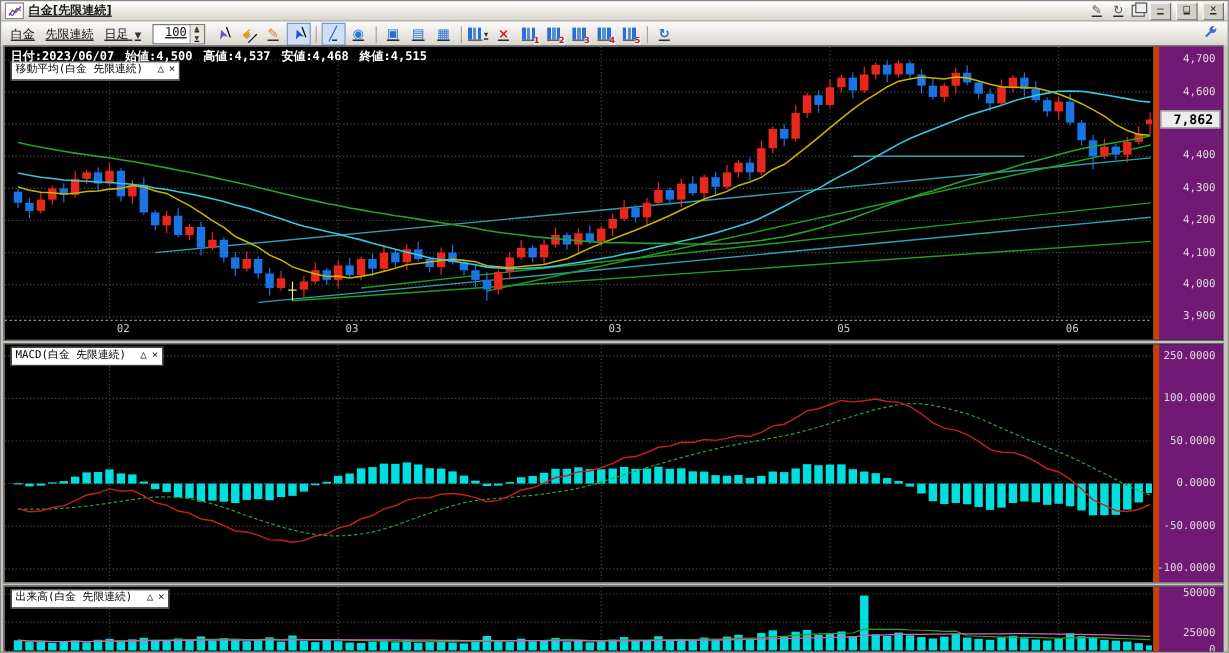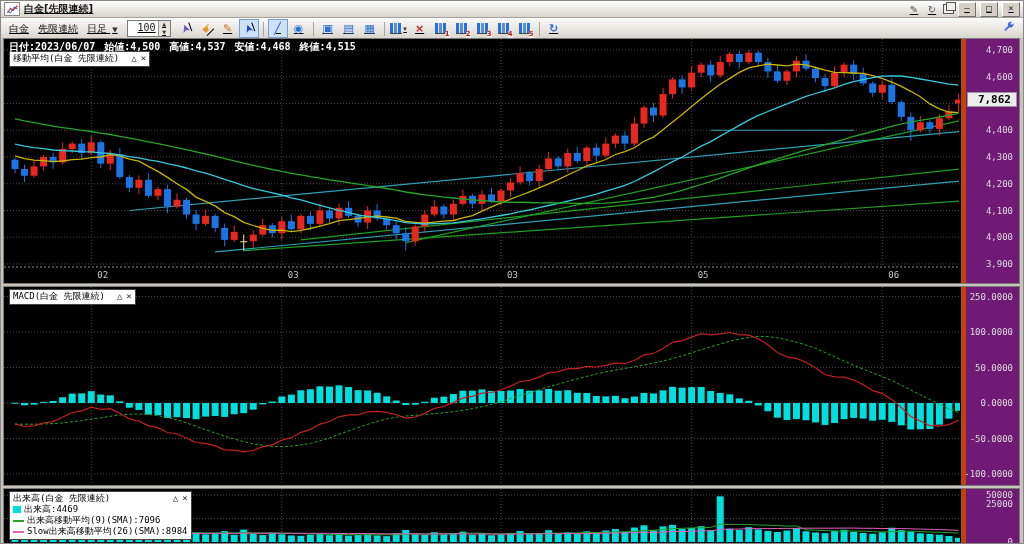--- a/index.html
+++ b/index.html
@@ -556,34 +556,20 @@
         </div>
     </div>
 
     <div class="panel" id="vol-panel">
       <div class="legend" style="top:2px;left:5px;">
         <div class="hdr">
           <span class="t">出来高(白金 先限連続)</span>
           <span class="ctl">△</span>
           <span class="ctl">×</span>
         </div>
-        <div id="vol-legend-rows">
-            <div class="legend-row">
-              <span class="sw sw-block" style="background: rgb(0, 222, 222);"></span>
-              <span>出来高:4469</span>
-            </div>
-            <div class="legend-row">
-              <span class="sw sw-line" style="background: rgb(40, 164, 40);"></span>
-              <span>出来高移動平均(9)(SMA):7096</span>
-            </div>
-            <div class="legend-row">
-              <span class="sw sw-line" style="background: rgb(224, 96, 192);"></span>
-              <span>Slow出来高移動平均(26)(SMA):8984</span>
-            </div>
-          </div>
       </div>
       <svg class="plot" id="vol-svg" width="956" height="94">
           <line x1="0" y1="6" x2="956" y2="6" stroke="#4a4a4a" stroke-dasharray="1,2"></line>
           <line x1="0" y1="29.5" x2="956" y2="29.5" stroke="#4a4a4a" stroke-dasharray="1,2"></line>
           <line x1="0" y1="53" x2="956" y2="53" stroke="#4a4a4a" stroke-dasharray="1,2"></line>
           <line x1="87.24" y1="0" x2="87.24" y2="94" stroke="#4a4a4a" stroke-dasharray="1,2"></line>
           <line x1="277.84" y1="0" x2="277.84" y2="94" stroke="#4a4a4a" stroke-dasharray="1,2"></line>
           <line x1="497.03" y1="0" x2="497.03" y2="94" stroke="#4a4a4a" stroke-dasharray="1,2"></line>
           <line x1="687.63" y1="0" x2="687.63" y2="94" stroke="#4a4a4a" stroke-dasharray="1,2"></line>
           <line x1="878.2299999999999" y1="0" x2="878.2299999999999" y2="94" stroke="#4a4a4a" stroke-dasharray="1,2"></line>
@@ -687,19 +673,19 @@
             <rect x="922.3799999999999" y="44.916" width="7" height="8.084000000000003" fill="#00dede"></rect>
             <rect x="931.91" y="45.668" width="7" height="7.332000000000001" fill="#00dede"></rect>
             <rect x="941.4399999999999" y="46.984" width="7" height="6.015999999999998" fill="#00dede"></rect>
             <rect x="950.9699999999999" y="48.79914" width="7" height="4.200859999999999" fill="#00dede"></rect>
           </g>
           <polyline points="11.0,44.5 20.5,45.2 30.1,45.3 39.6,45.6 49.1,45.6 58.6,45.5 68.2,45.6 77.7,45.4 87.2,45.2 96.8,45.2 106.3,45.0 115.8,44.7 125.4,44.4 134.9,44.4 144.4,44.2 153.9,44.0 163.5,43.7 173.0,43.8 182.5,43.6 192.1,43.6 201.6,43.9 211.1,43.9 220.7,43.6 230.2,43.9 239.7,43.5 249.2,43.9 258.8,44.0 268.3,44.1 277.8,44.2 287.4,44.4 296.9,44.6 306.4,45.0 316.0,44.9 325.5,45.5 335.0,45.5 344.5,45.5 354.1,45.8 363.6,45.7 373.1,45.7 382.7,45.8 392.2,45.6 401.7,45.2 411.3,45.0 420.8,45.2 430.3,44.9 439.8,44.8 449.4,44.7 458.9,44.3 468.4,44.1 478.0,44.2 487.5,44.8 497.0,44.9 506.6,44.7 516.1,44.5 525.6,44.5 535.1,44.5 544.7,44.3 554.2,44.2 563.7,44.0 573.3,43.9 582.8,43.5 592.3,43.5 601.9,43.5 611.4,42.9 620.9,42.7 630.4,42.5 640.0,41.5 649.5,41.3 659.0,40.5 668.6,39.8 678.1,39.3 687.6,39.0 697.2,38.7 706.7,38.5 716.2,35.1 725.8,35.4 735.3,35.4 744.8,35.5 754.3,36.0 763.9,36.2 773.4,36.6 782.9,37.1 792.5,36.9 802.0,40.8 811.5,41.2 821.0,41.6 830.6,42.0 840.1,42.0 849.6,42.1 859.2,42.2 868.7,42.6 878.2,43.0 887.8,42.6 897.3,42.4 906.8,42.2 916.3,42.5 925.9,43.0 935.4,43.3 944.9,43.6 954.5,44.1" fill="none" stroke="#28a428" stroke-width="1"></polyline>
           <polyline points="11.0,44.5 20.5,45.2 30.1,45.3 39.6,45.6 49.1,45.6 58.6,45.5 68.2,45.6 77.7,45.4 87.2,45.2 96.8,45.2 106.3,45.0 115.8,44.8 125.4,44.8 134.9,44.8 144.4,44.7 153.9,44.7 163.5,44.5 173.0,44.5 182.5,44.4 192.1,44.4 201.6,44.4 211.1,44.4 220.7,44.3 230.2,44.4 239.7,44.2 249.2,44.3 258.8,44.3 268.3,44.2 277.8,44.2 287.4,44.2 296.9,44.3 306.4,44.3 316.0,44.3 325.5,44.3 335.0,44.4 344.5,44.4 354.1,44.5 363.6,44.6 373.1,44.7 382.7,44.8 392.2,44.8 401.7,44.7 411.3,44.8 420.8,44.9 430.3,44.9 439.8,44.9 449.4,44.9 458.9,44.8 468.4,45.0 478.0,44.9 487.5,45.1 497.0,45.2 506.6,45.1 516.1,45.0 525.6,45.0 535.1,44.9 544.7,44.7 554.2,44.7 563.7,44.6 573.3,44.6 582.8,44.5 592.3,44.4 601.9,44.2 611.4,44.0 620.9,43.9 630.4,43.6 640.0,43.2 649.5,43.3 659.0,43.0 668.6,42.6 678.1,42.5 687.6,42.2 697.2,41.9 706.7,41.9 716.2,40.4 725.8,40.2 735.3,40.0 744.8,39.7 754.3,39.6 763.9,39.6 773.4,39.5 782.9,39.4 792.5,39.3 802.0,39.2 811.5,39.2 821.0,39.2 830.6,39.2 840.1,39.1 849.6,39.1 859.2,39.3 868.7,39.3 878.2,39.5 887.8,39.6 897.3,39.6 906.8,39.8 916.3,40.1 925.9,40.3 935.4,40.6 944.9,41.0 954.5,41.3" fill="none" stroke="#e060c0" stroke-width="1"></polyline>
         </svg>
       <div class="axis" id="vol-axis">
           <span class="ylab" style="top: 1px;">50000</span>
-          <span class="ylab" style="top: 10px; margin-left: 29px;">25000</span>
+          <span class="ylab" style="top: 34px; margin-left: 29px;">25000</span>
           <span class="ylab" style="top: 48px;">0</span>
         </div>
     </div>
 
   </div>
 </div>
 
 </body></html>

